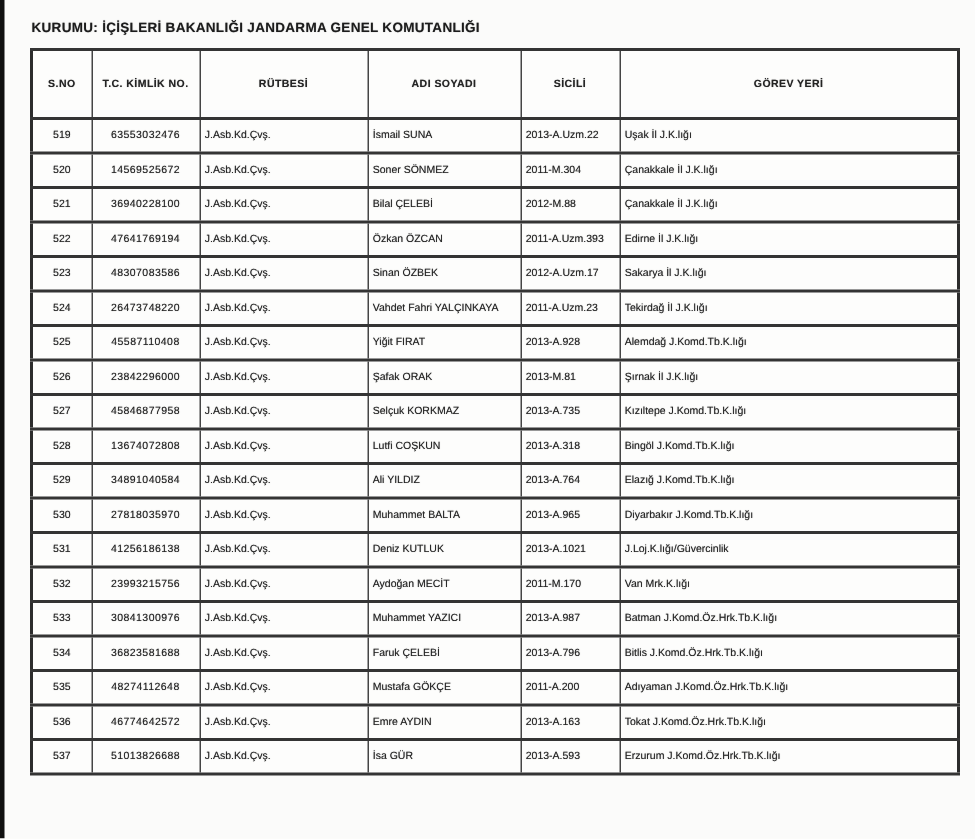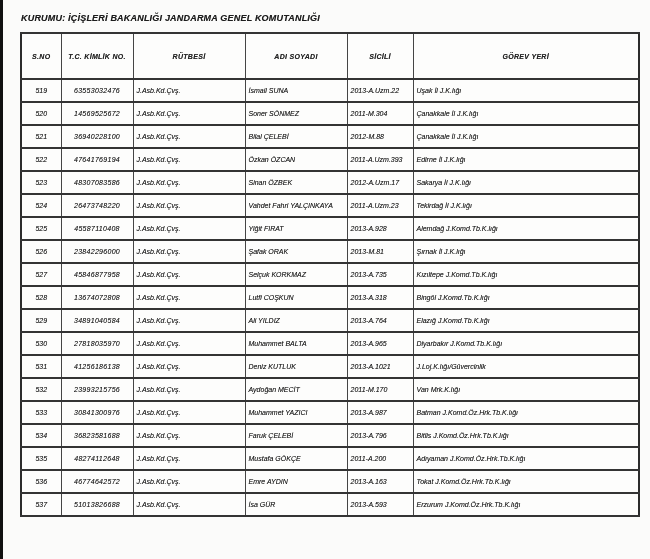--- a/index.html
+++ b/index.html
@@ -9,21 +9,20 @@
     height: 559px;
     background: #fbfbfa;
     overflow: hidden;
     font-family: "Liberation Sans", sans-serif;
   }
   .page {
     position: relative;
     width: 650px;
     height: 559px;
     background: #fbfbfa;
-    font-style: italic;
   }
   
   .scan-bar {
     position: absolute;
     left: 0;
     top: 0;
     width: 3px;
     height: 559px;
     background: #101010;
   }

